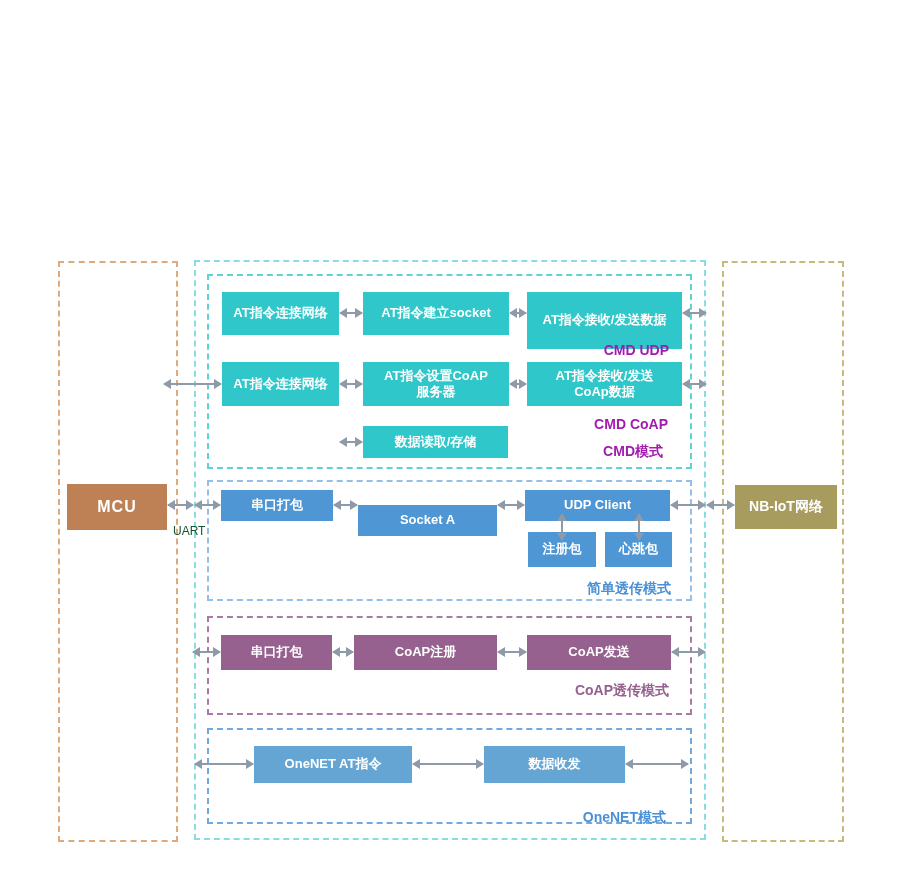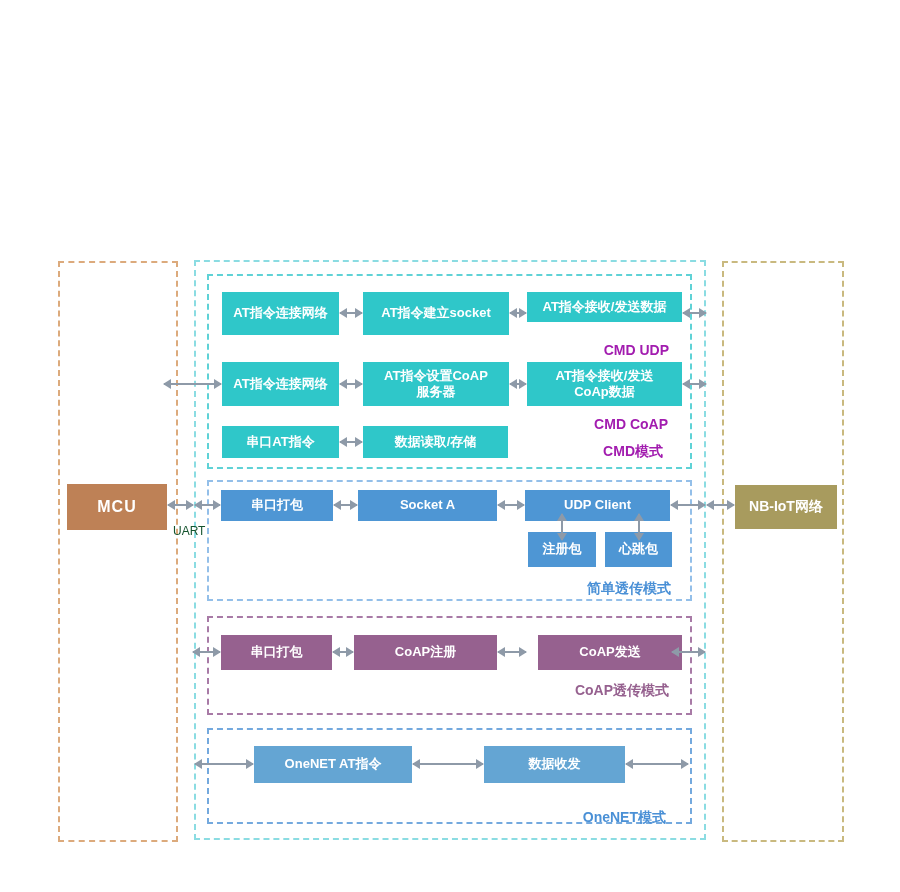--- a/index.html
+++ b/index.html
@@ -57,44 +57,43 @@
   <div class="dashed rect-left"></div>
   <div class="dashed rect-right"></div>
   <div class="dashed rect-outer"></div>
   <div class="dashed sec-cmd"></div>
   <div class="dashed sec-trans"></div>
   <div class="dashed sec-coap"></div>
   <div class="dashed sec-onenet"></div>
 
   <div class="box teal" style="left:220px;top:290px;width:117px;height:43px;">AT指令连接网络</div>
   <div class="box teal" style="left:361px;top:290px;width:146px;height:43px;">AT指令建立socket</div>
-  <div class="box teal" style="left:525px;top:290px;width:155px;height:30px;">AT指令接收/发送数据</div>
+  <div class="box teal" style="left:525px;top:290px;width:155px;height:57px;">AT指令接收/发送数据</div>
   <div class="tag tag-teal" style="right:232px;top:339px;">CMD UDP</div>
 
   <div class="box teal" style="left:220px;top:360px;width:117px;height:44px;">AT指令连接网络</div>
   <div class="box teal" style="left:361px;top:360px;width:146px;height:44px;">AT指令设置CoAP
 服务器</div>
   <div class="box teal" style="left:525px;top:360px;width:155px;height:44px;">AT指令接收/发送
 CoAp数据</div>
   <div class="tag tag-teal" style="right:233px;top:413px;">CMD CoAP</div>
 
-  <div class="box teal" style="left:220px;top:424px;width:117px;height:32px;">串口AT指令</div>
   <div class="box teal" style="left:361px;top:424px;width:145px;height:32px;">数据读取/存储</div>
   <div class="tag tag-teal" style="right:238px;top:440px;">CMD模式</div>
 
   <div class="box blue" style="left:219px;top:488px;width:112px;height:31px;">串口打包</div>
-  <div class="box blue" style="left:356px;top:488px;width:139px;height:31px;">Socket A</div>
+  <div class="box blue" style="left:356px;top:503px;width:139px;height:31px;">Socket A</div>
   <div class="box blue" style="left:523px;top:488px;width:145px;height:31px;">UDP Client</div>
   <div class="box blue" style="left:526px;top:530px;width:68px;height:35px;">注册包</div>
   <div class="box blue" style="left:603px;top:530px;width:67px;height:35px;">心跳包</div>
   <div class="tag tag-blue" style="right:230px;top:577px;">简单透传模式</div>
 
   <div class="box purple" style="left:219px;top:633px;width:111px;height:35px;">串口打包</div>
   <div class="box purple" style="left:352px;top:633px;width:143px;height:35px;">CoAP注册</div>
-  <div class="box purple" style="left:536px;top:633px;width:144px;height:35px;">CoAP发送</div>
+  <div class="box purple" style="left:525px;top:633px;width:144px;height:35px;">CoAP发送</div>
   <div class="tag tag-purple" style="right:232px;top:679px;">CoAP透传模式</div>
 
   <div class="box lblue" style="left:252px;top:744px;width:158px;height:37px;">OneNET AT指令</div>
   <div class="box lblue" style="left:482px;top:744px;width:141px;height:37px;">数据收发</div>
   <div class="tag tag-blue" style="right:235px;top:806px;">OneNET模式</div>
 
   <div class="box brown" style="left:65px;top:482px;width:100px;height:46px;">MCU</div>
   <div class="box khaki" style="left:733px;top:483px;width:102px;height:44px;">NB-IoT网络</div>
   <div class="uart" style="left:170px;top:521px;">UART</div>
 

